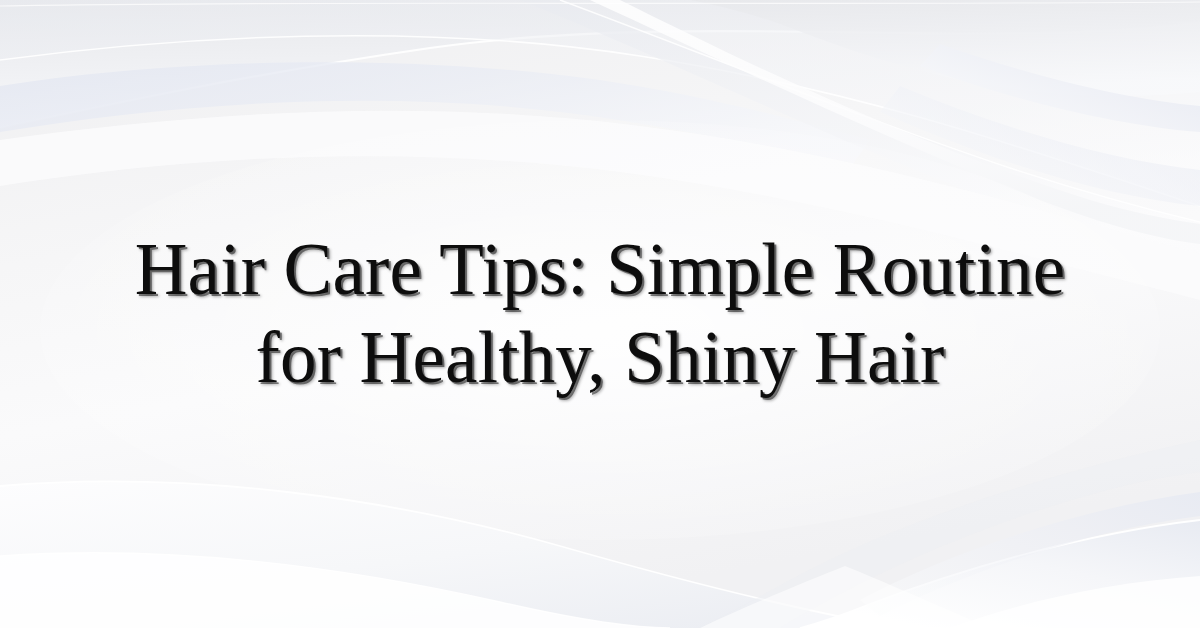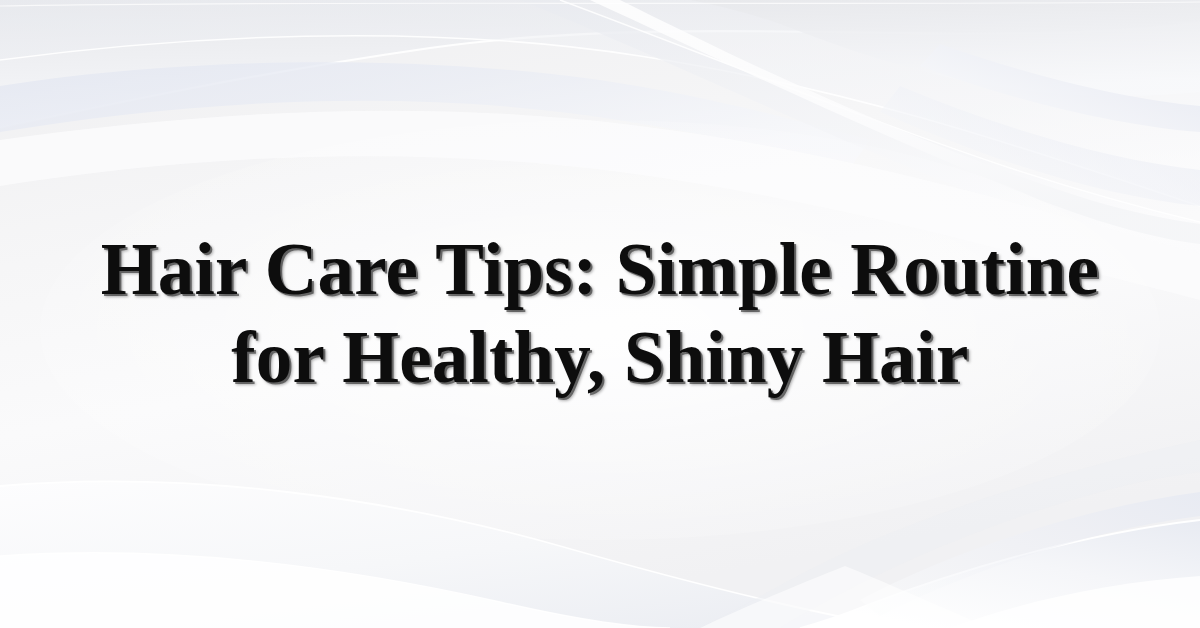--- a/index.html
+++ b/index.html
@@ -50,21 +50,21 @@
     box-sizing: border-box;
     padding: 0 90px;
   }
 
   #headline {
     margin: 0;
     width: 100%;
     text-align: center;
     color: #0d0d0d;
     font-family: "Liberation Serif", "DejaVu Serif", serif;
-    font-weight: 700;
+    font-weight: 400;
     font-size: 73px;
     line-height: 88px;
     letter-spacing: 0.2px;
     text-shadow:
       2px 2px 0 rgba(30,30,30,0.55),
       3px 3px 3px rgba(0,0,0,0.30);
     -webkit-font-smoothing: antialiased;
   }
 </style>
 </head>

